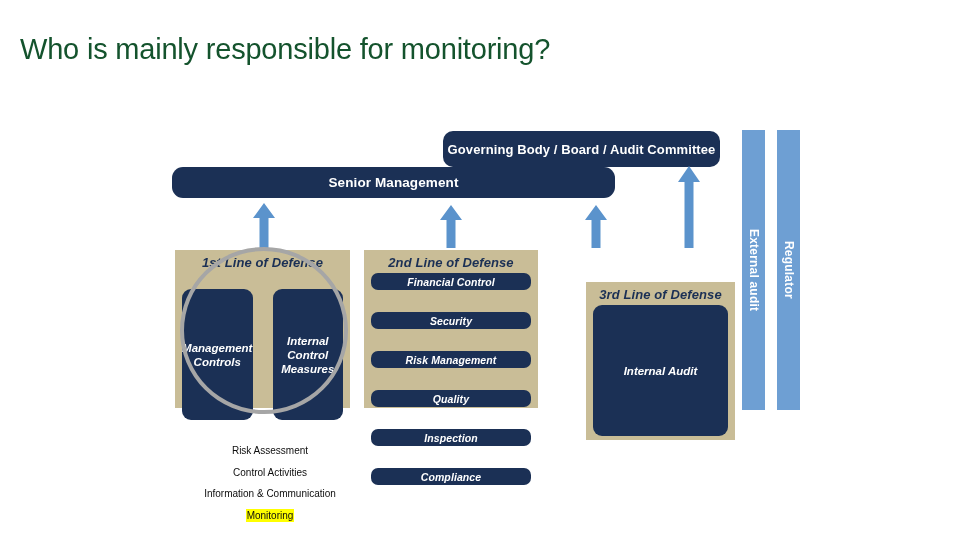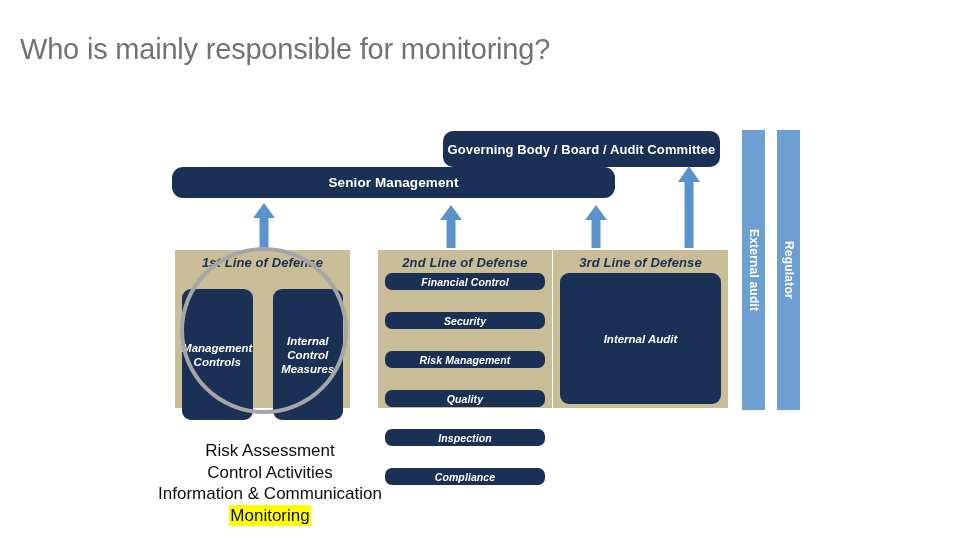--- a/index.html
+++ b/index.html
@@ -17,21 +17,21 @@
   }
 
   
   .slide-title {
     position: absolute;
     left: 20px;
     top: 33px;
     font-size: 29px;
     font-weight: 400;
     letter-spacing: -0.2px;
-    color: #737373;
+    color: #14532d;
     white-space: nowrap;
   }
 
   
   .diagram {
     position: absolute;
     left: 0;
     top: 0;
     width: 960px;
     height: 540px;
@@ -78,22 +78,22 @@
   .defense-col {
     position: absolute;
     background: #c9bd97;
     top: 250px;
     height: 158px;
     box-sizing: border-box;
     padding: 3px 7px 5px 7px;
     font-style: italic;
   }
   .col-1 { left: 175px; width: 175px; }
-  .col-2 { left: 378px; width: 174px; }
-  .col-3 { left: 553px; width: 175px; }
+  .col-2 { left: 364px; width: 174px; }
+  .col-3 { left: 586px; width: 149px; margin-top: 32px; }
 
   .col-heading {
     color: #1b3055;
     font-size: 13px;
     font-weight: bold;
     text-align: center;
     line-height: 17px;
     letter-spacing: 0.1px;
     padding-top: 1px;
   }
@@ -190,21 +190,21 @@
     box-sizing: border-box;
   }
 
   
   .components {
     position: absolute;
     left: 60px;
     top: 440px;
     width: 420px;
     text-align: center;
-    font-size: 17px;
+    font-size: 10px;
     line-height: 21.5px;
     color: #0d0d0d;
   }
   .components div { white-space: nowrap; }
   .hl {
     background: #ffff00;
     padding: 1px 1px;
   }
 </style>
 </head>

